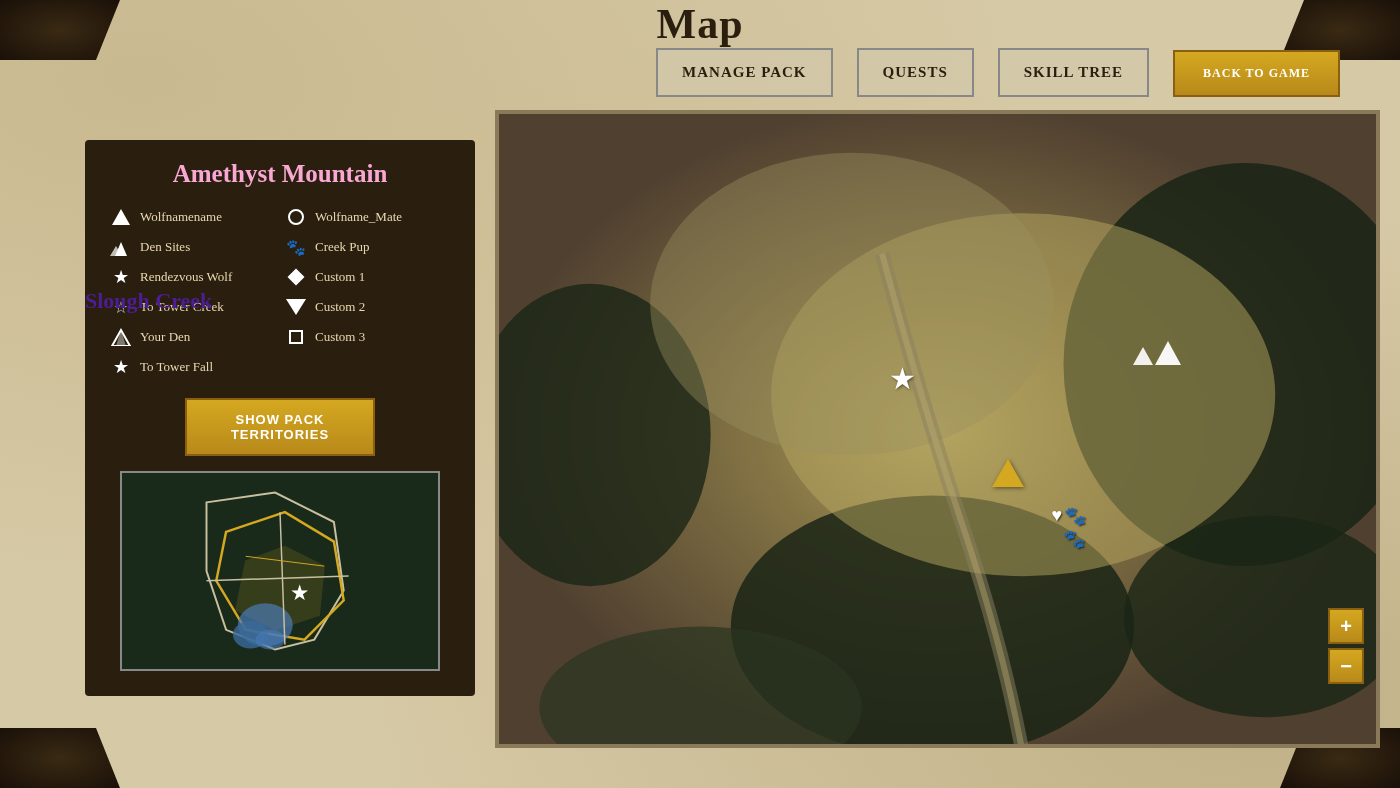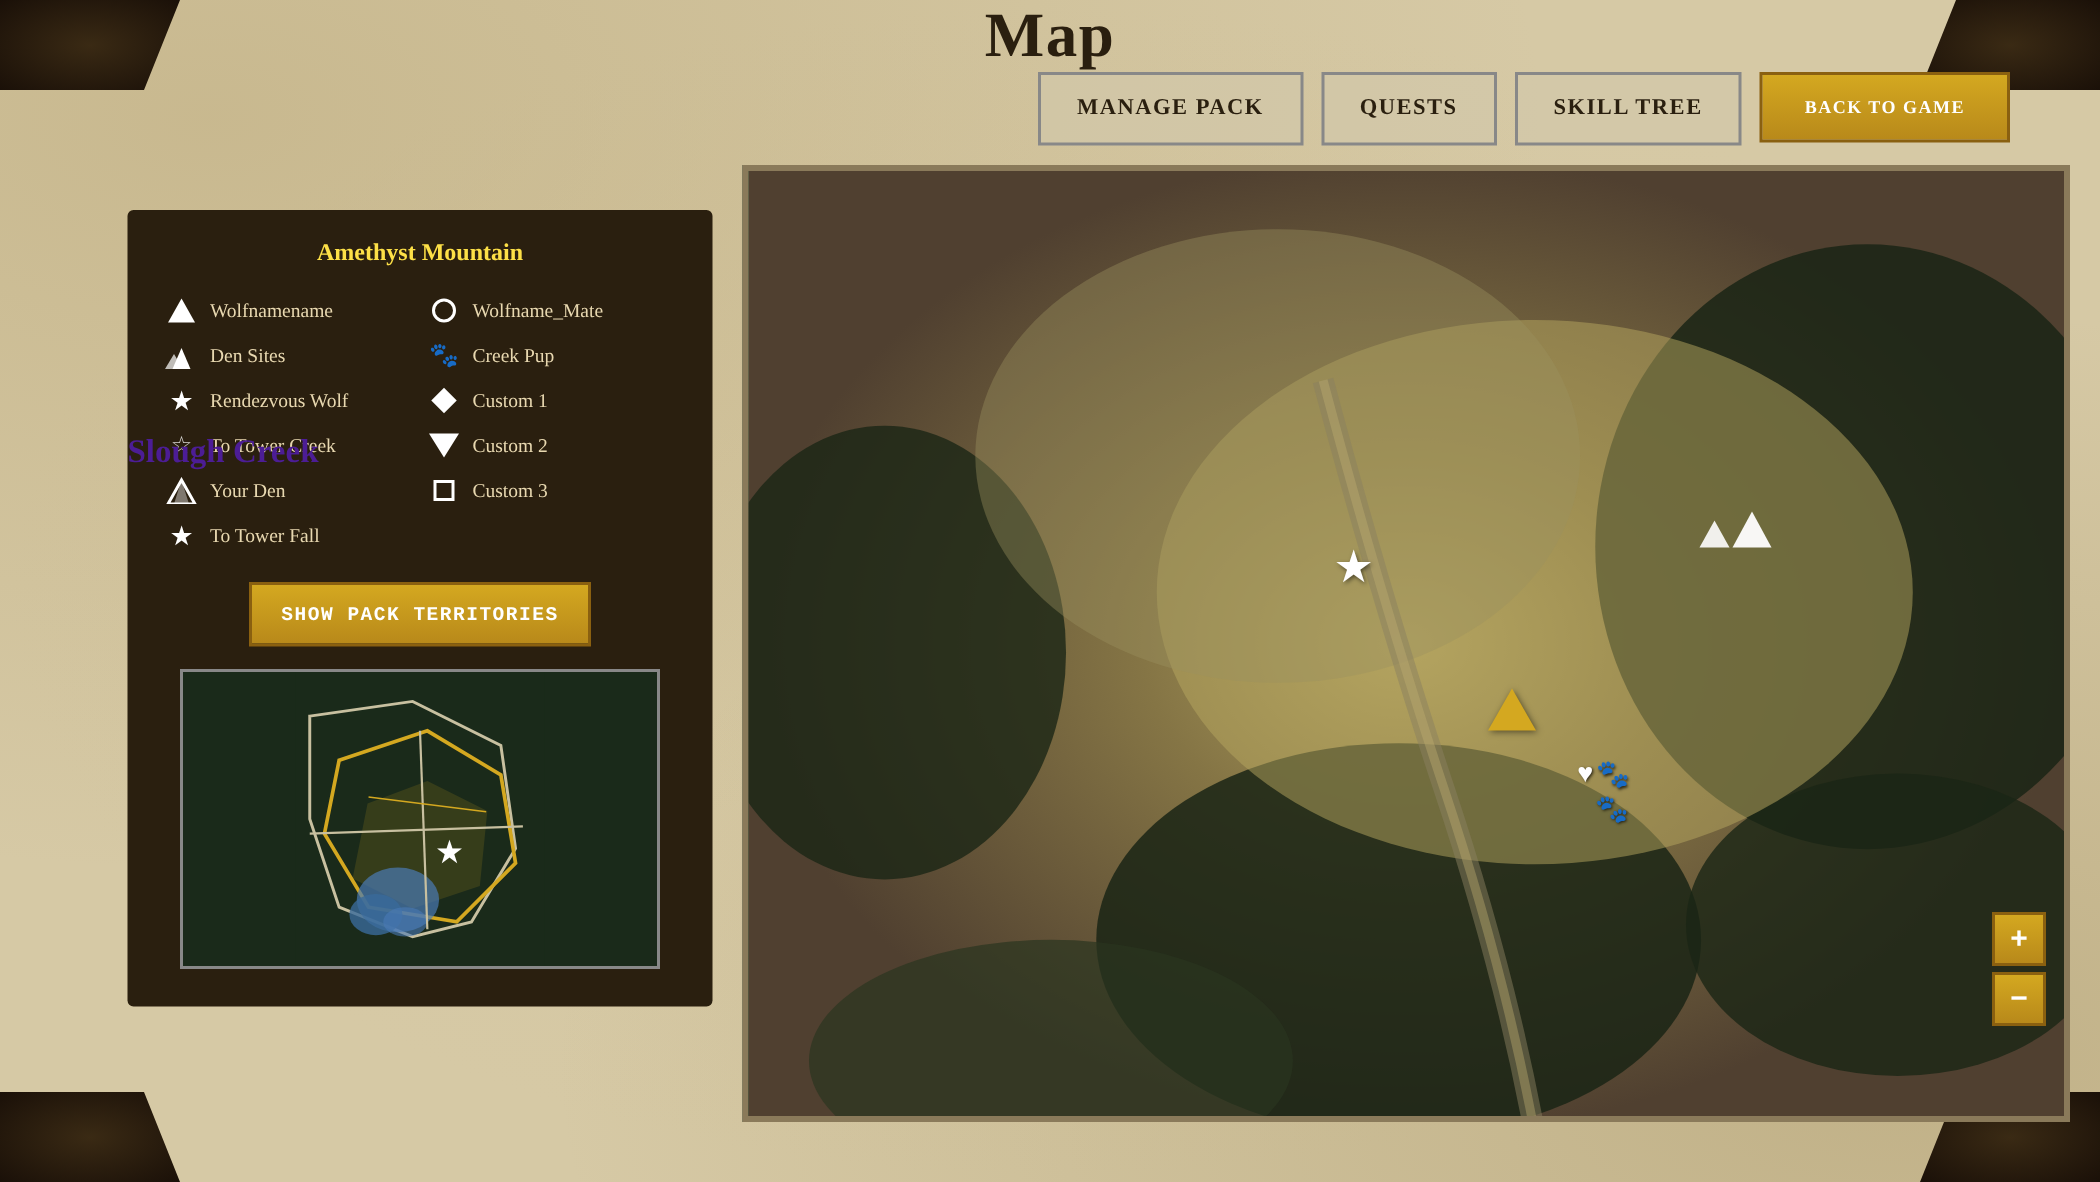--- a/index.html
+++ b/index.html
@@ -73,22 +73,22 @@
       font-size: 42px;
       font-weight: bold;
       color: #2a1f0f;
       font-family: 'Georgia', serif;
       letter-spacing: 1px;
     }
 
     .header-buttons {
       margin-left: auto;
       display: flex;
-      gap: 12px;
-      align-items: flex-start;
+      gap: 24px;
+      align-items: flex-end;
     }
 
     .btn-nav {
       padding: 14px 24px;
       border: 2px solid #888;
       background: rgba(210,200,170,0.7);
       color: #2a1f0f;
       font-size: 15px;
       font-weight: bold;
       letter-spacing: 1px;
@@ -115,22 +115,22 @@
       top: 140px;
       width: 390px;
       background: #2a1f0f;
       border-radius: 4px;
       padding: 20px 25px 25px;
       z-index: 10;
     }
 
     .legend-title {
       text-align: center;
-      color: #fde047;
-      font-size: 16px;
+      color: #f9a8d4;
+      font-size: 25px;
       font-weight: bold;
       font-family: 'Georgia', serif;
       margin-bottom: 18px;
     }
 
     .legend-grid {
       display: grid;
       grid-template-columns: 1fr 1fr;
       gap: 8px 10px;
       margin-bottom: 20px;
@@ -181,31 +181,31 @@
     }
 
     .icon-square {
       width: 14px; height: 14px;
       border: 2.5px solid white;
     }
 
     
     .btn-territories {
       display: block;
-      width: 228px;
+      width: 190px;
       margin: 0 auto 15px;
       padding: 12px 18px;
       background: linear-gradient(180deg, #d4a820 0%, #b8891a 100%);
       border: 2px solid #8a6010;
       color: #fff;
       font-size: 13px;
       font-weight: bold;
       letter-spacing: 1px;
       cursor: pointer;
-      font-family: Liberation Mono, monospace;
+      font-family: Liberation Sans, sans-serif;
     }
 
     
     .mini-map-container {
       margin: 0 10px;
       border: 2px solid #888;
       background: #1a2a1a;
       position: relative;
       height: 200px;
     }

